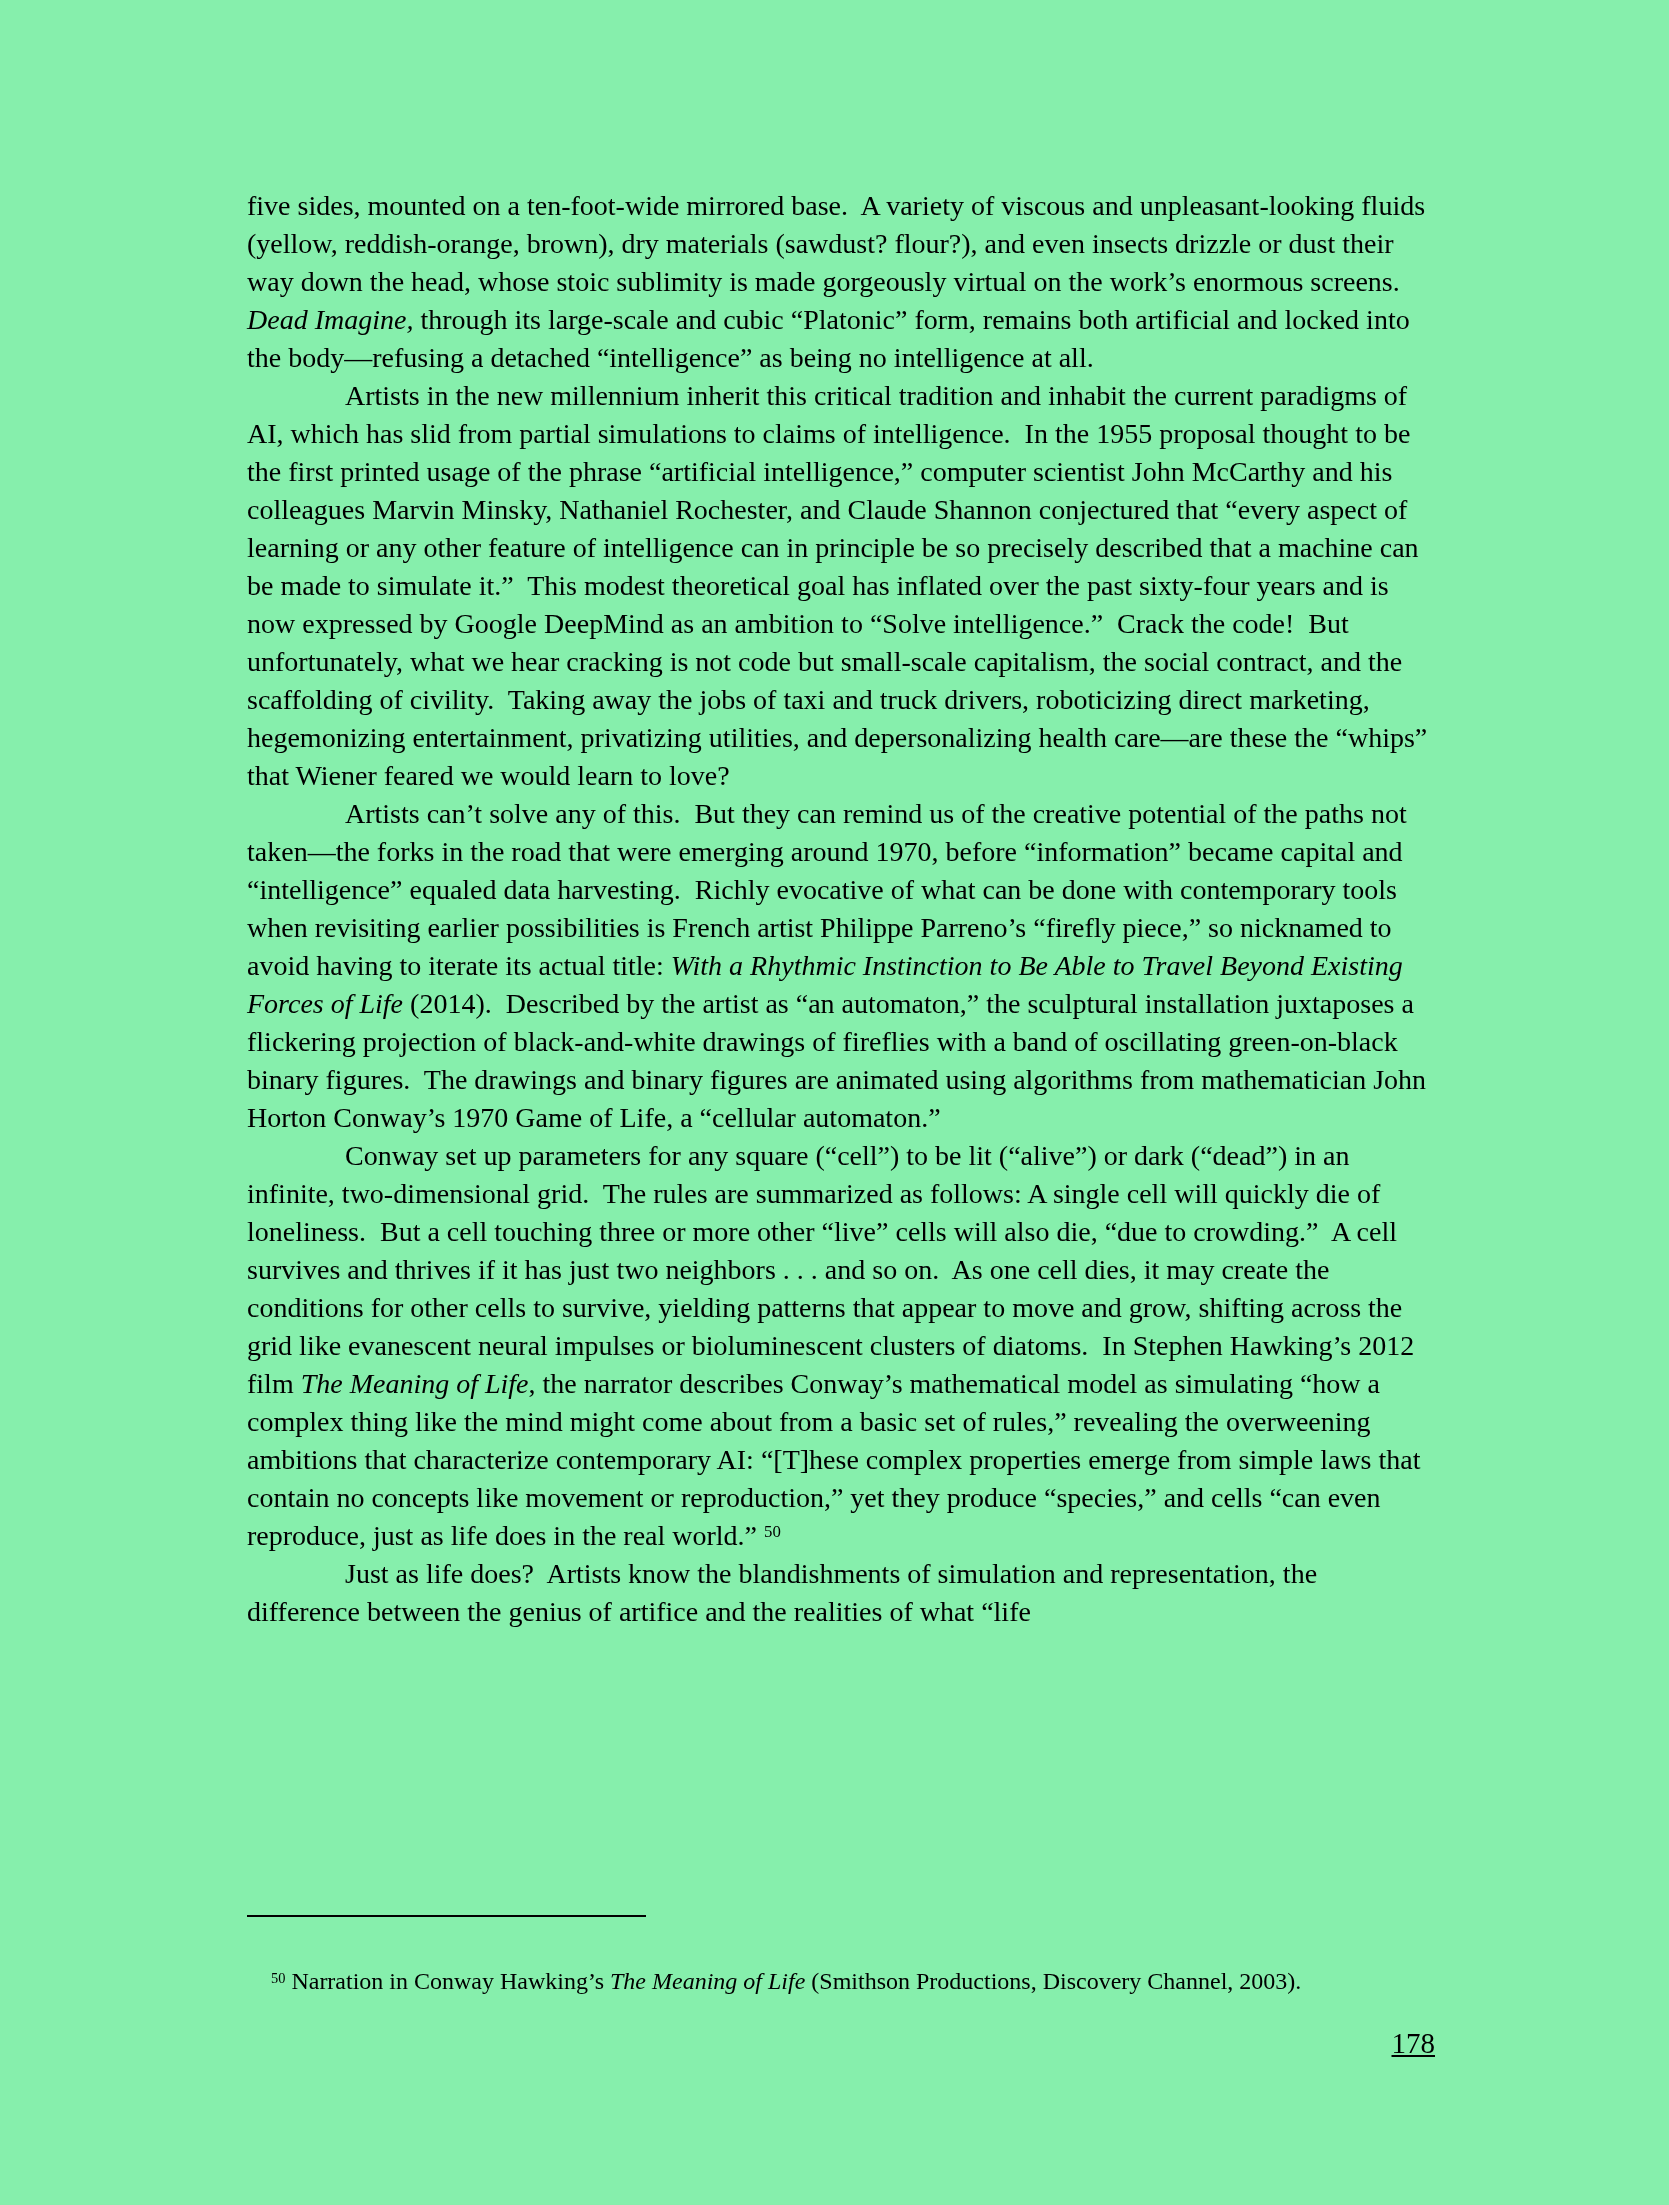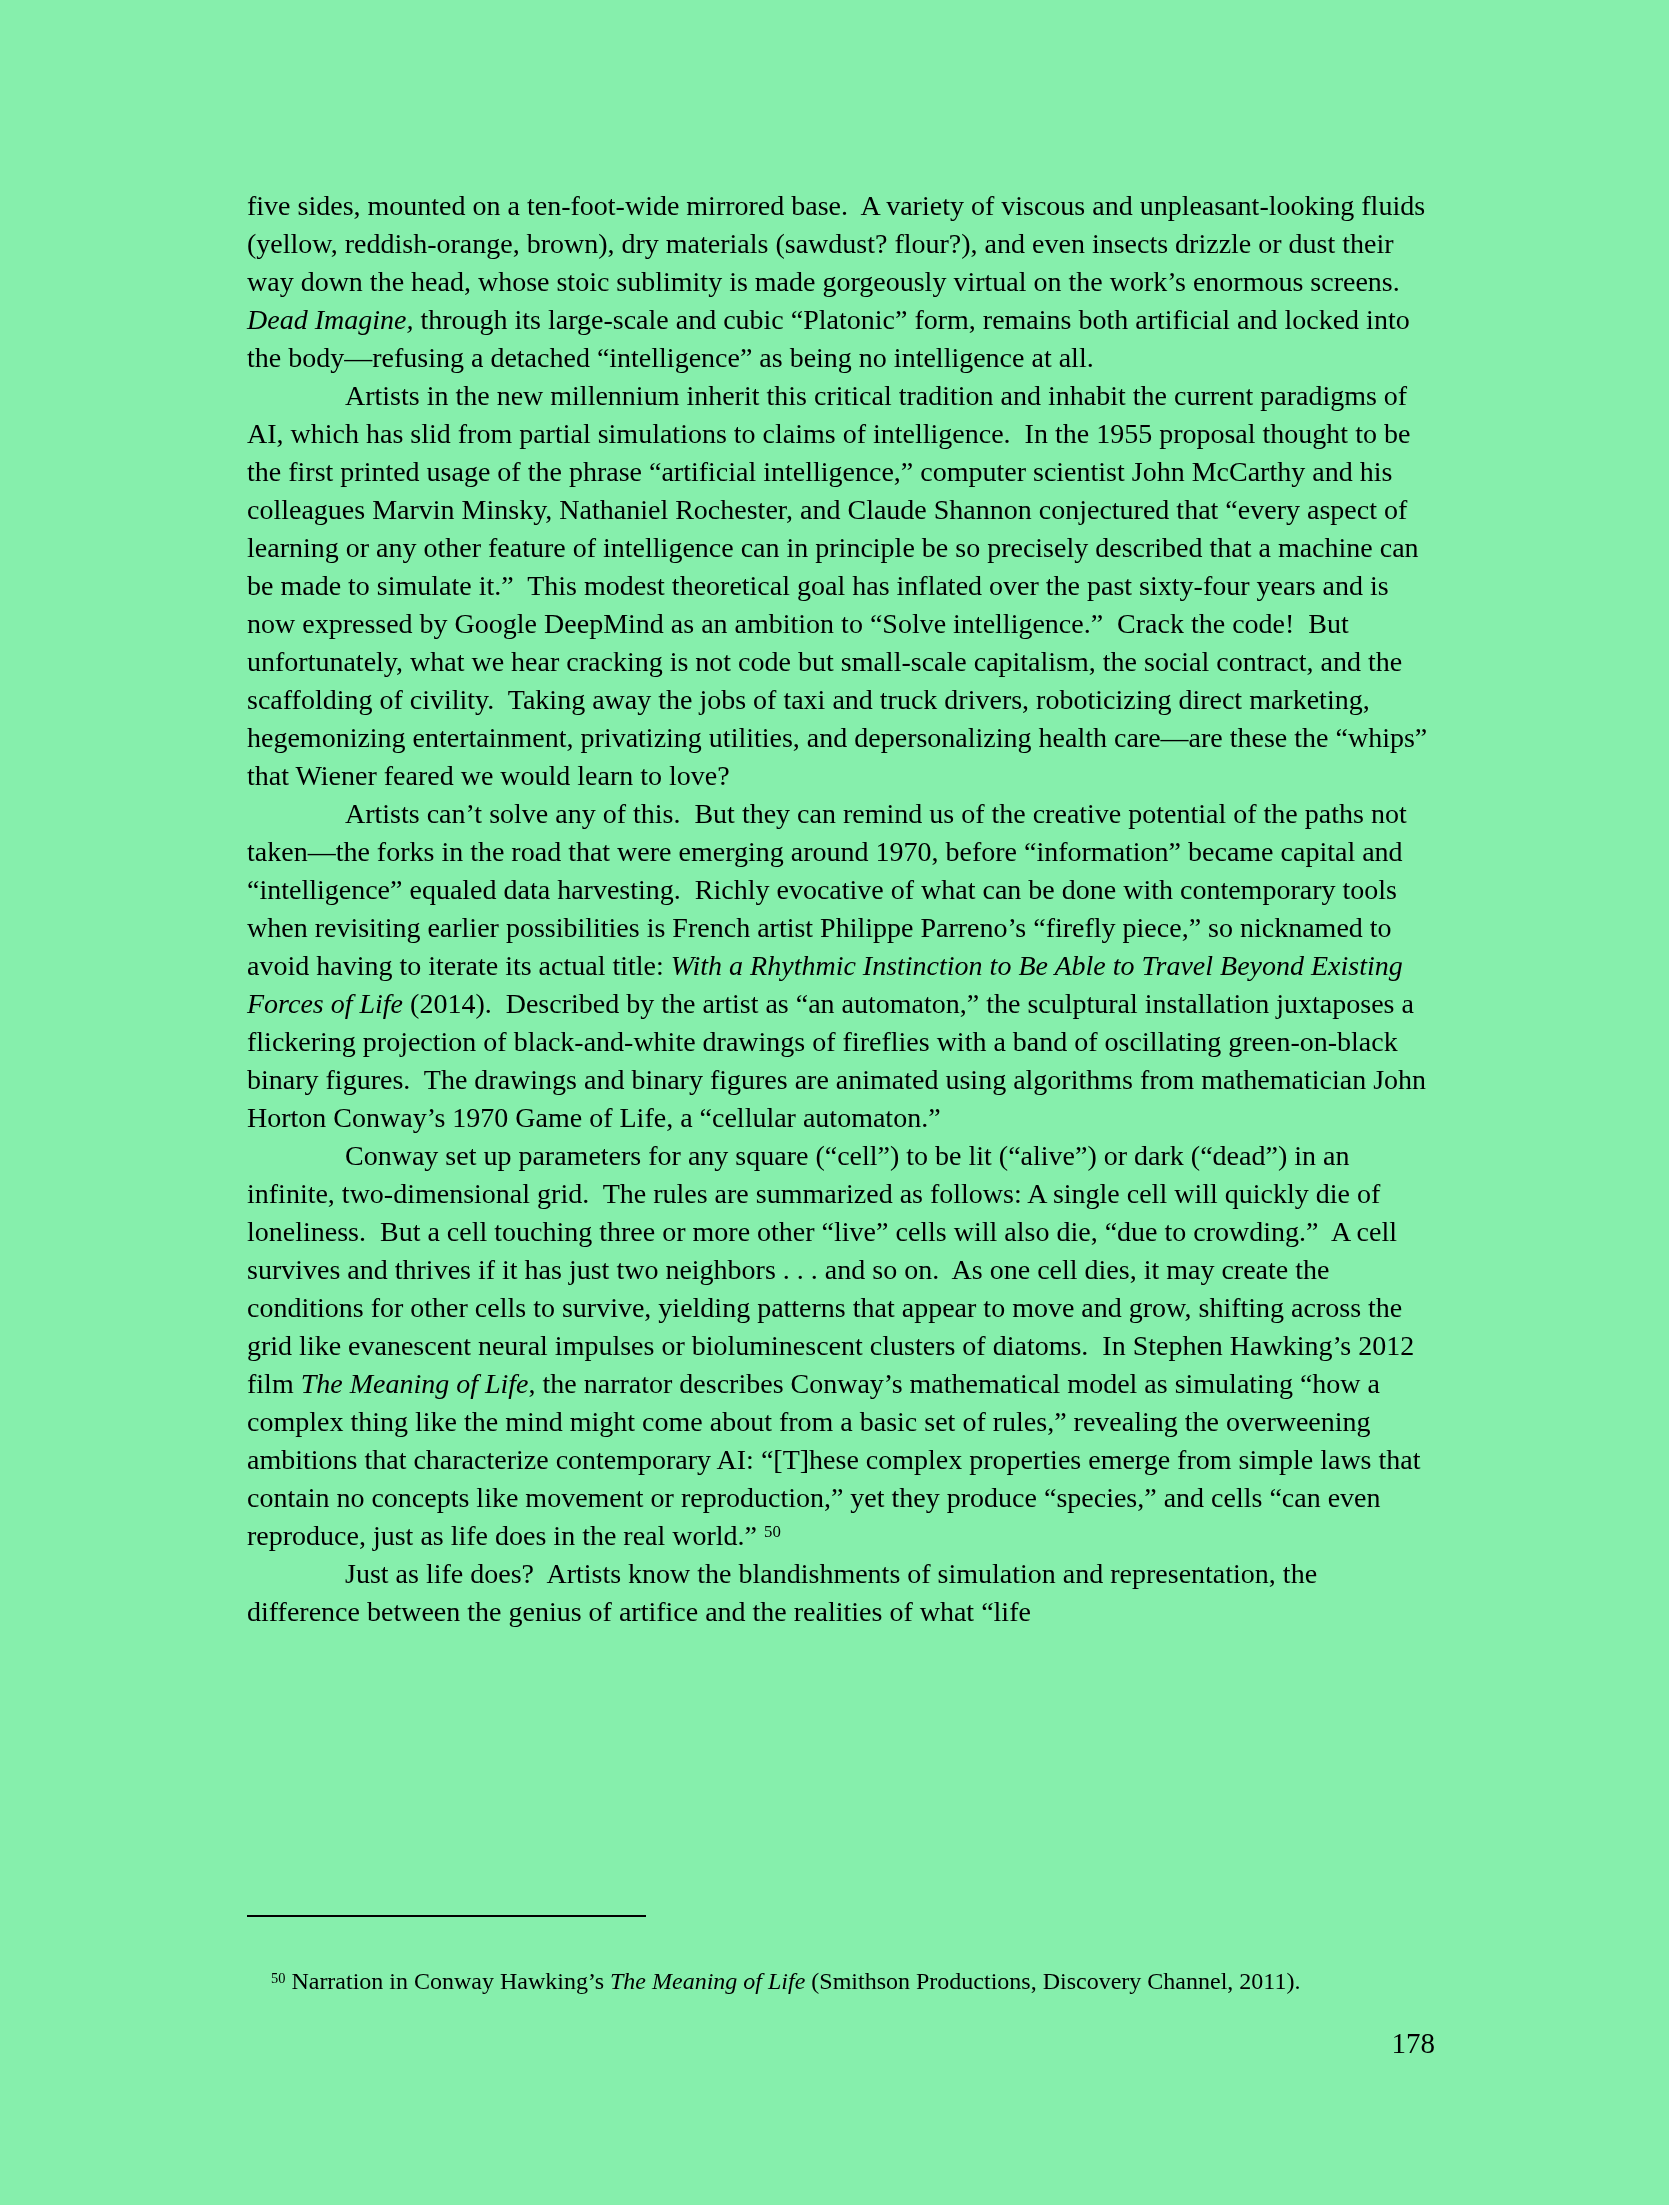--- a/index.html
+++ b/index.html
@@ -58,20 +58,21 @@
     white-space: pre-wrap;
   }
   .page-number {
     position: absolute;
     left: 247px;
     top: 2026px;
     width: 1188px;
     text-align: right;
     font-size: 29px;
     line-height: 34px;
+    text-decoration: underline;
   }
   .bates {
     position: absolute;
     right: 19.6px;
     top: 2156px;
     font-family: "Liberation Sans", sans-serif;
     font-size: 35px;
     line-height: 39px;
     letter-spacing: 0px;
   }
@@ -79,20 +80,20 @@
 </head>
 <body>
 
 <div class="page">
 
   <div class="body-text"><p class=""><span>five sides, mounted on a ten-foot-wide mirrored base.  A variety of viscous and unpleasant-looking fluids (yellow, reddish-orange, brown), dry materials (sawdust? flour?), and even insects drizzle or dust their way down the head, whose stoic sublimity is made gorgeously virtual on the work’s enormous screens.  </span><i>Dead Imagine,</i><span> through its large-scale and cubic “Platonic” form, remains both artificial and locked into the body—refusing a detached “intelligence” as being no intelligence at all.</span></p><p class="indent"><span>Artists in the new millennium inherit this critical tradition and inhabit the current paradigms of AI, which has slid from partial simulations to claims of intelligence.  In the 1955 proposal thought to be the first printed usage of the phrase “artificial intelligence,” computer scientist John McCarthy and his colleagues Marvin Minsky, Nathaniel Rochester, and Claude Shannon conjectured that “every aspect of learning or any other feature of intelligence can in principle be so precisely described that a machine can be made to simulate it.”  This modest theoretical goal has inflated over the past sixty-four years and is now expressed by Google DeepMind as an ambition to “Solve intelligence.”  Crack the code!  But unfortunately, what we hear cracking is not code but small-scale capitalism, the social contract, and the scaffolding of civility.  Taking away the jobs of taxi and truck drivers, roboticizing direct marketing, hegemonizing entertainment, privatizing utilities, and depersonalizing health care—are these the “whips” that Wiener feared we would learn to love?</span></p><p class="indent"><span>Artists can’t solve any of this.  But they can remind us of the creative potential of the paths not taken—the forks in the road that were emerging around 1970, before “information” became capital and “intelligence” equaled data harvesting.  Richly evocative of what can be done with contemporary tools when revisiting earlier possibilities is French artist Philippe Parreno’s “firefly piece,” so nicknamed to avoid having to iterate its actual title: </span><i>With a Rhythmic Instinction to Be Able to Travel Beyond Existing Forces of Life</i><span> (2014).  Described by the artist as “an automaton,” the sculptural installation juxtaposes a flickering projection of black-and-white drawings of fireflies with a band of oscillating green-on-black binary figures.  The drawings and binary figures are animated using algorithms from mathematician John Horton Conway’s 1970 Game of Life, a “cellular automaton.”</span></p><p class="indent"><span>Conway set up parameters for any square (“cell”) to be lit (“alive”) or dark (“dead”) in an infinite, two-dimensional grid.  The rules are summarized as follows: A single cell will quickly die of loneliness.  But a cell touching three or more other “live” cells will also die, “due to crowding.”  A cell survives and thrives if it has just two neighbors . . . and so on.  As one cell dies, it may create the conditions for other cells to survive, yielding patterns that appear to move and grow, shifting across the grid like evanescent neural impulses or bioluminescent clusters of diatoms.  In Stephen Hawking’s 2012 film </span><i>The Meaning of Life</i><span>, the narrator describes Conway’s mathematical model as simulating “how a complex thing like the mind might come about from a basic set of rules,” revealing the overweening ambitions that characterize contemporary AI: “[T]hese complex properties emerge from simple laws that contain no concepts like movement or reproduction,” yet they produce “species,” and cells “can even reproduce, just as life does in the real world.” </span><sup class="marker">50</sup></p><p class="indent"><span>Just as life does?  Artists know the blandishments of simulation and representation, the difference between the genius of artifice and the realities of what “life</span></p></div>
 
   <div class="footnote-rule"></div>
 
   <div class="footnote">
-    <span><sup class="marker">50</sup><span> Narration in Conway Hawking’s </span><i>The Meaning of Life</i><span> (Smithson Productions, Discovery Channel, 2011).</span></span>
+    <span><sup class="marker">50</sup><span> Narration in Conway Hawking’s </span><i>The Meaning of Life</i><span> (Smithson Productions, Discovery Channel, 2003).</span></span>
   </div>
 
   <div class="page-number">178</div>
 
 
 </div>
 
 
 </body></html>

